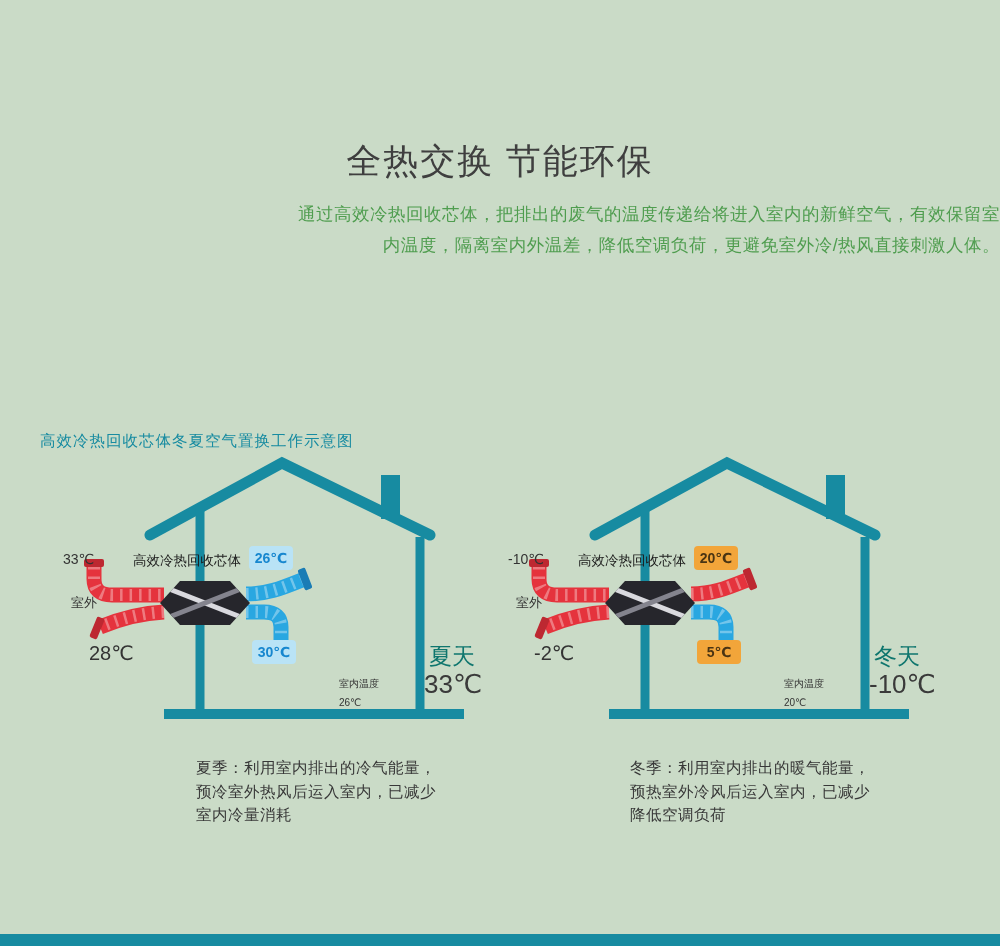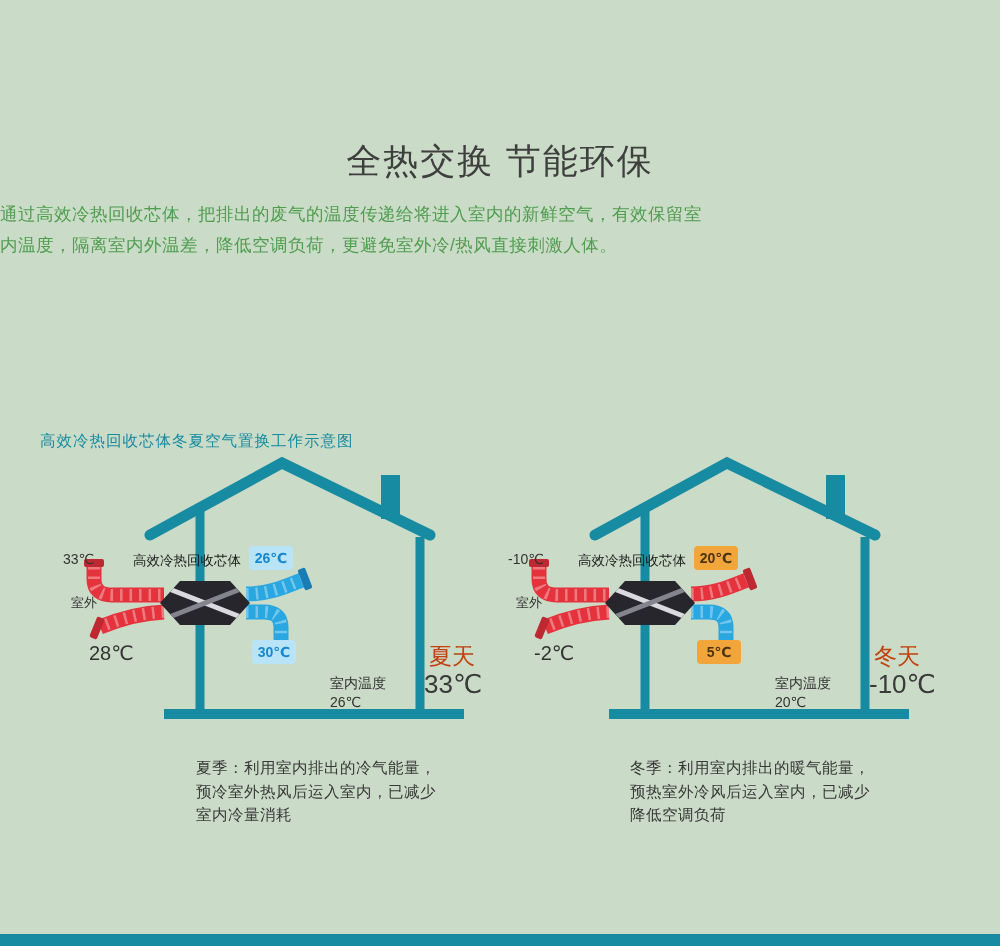--- a/index.html
+++ b/index.html
@@ -8,21 +8,21 @@
     --badge-blue-bg:#b9e3f6; --badge-blue-text:#1787cf;
     --badge-orange-bg:#f2a53a; --badge-orange-text:#4a3413;
   }
   *{box-sizing:border-box}
   html,body{margin:0;padding:0}
   body{width:1000px;height:946px;font-family:"Liberation Sans","DejaVu Sans",sans-serif;}
   .page{position:relative;width:1000px;height:946px;background:var(--bg);overflow:hidden}
 
   .title{position:absolute;top:138px;left:0;width:100%;margin:0;text-align:center;
          font-size:35px;font-weight:500;color:#3f3f3f;letter-spacing:2px}
-  .desc{position:absolute;top:199px;left:0;width:100%;text-align:left;
+  .desc{position:absolute;top:199px;left:0;width:100%;text-align:right;
         font-size:17.5px;line-height:31px;color:var(--green);letter-spacing:.5px}
   .diagram-title{position:absolute;top:431px;left:40px;width:960px;text-align:left;
         font-size:15.5px;font-weight:500;color:var(--teal);letter-spacing:1px}
 
   .house{position:absolute;top:455px;width:430px;height:270px}
   .house-svg{position:absolute;left:0;top:0;width:430px;height:270px;display:block}
   .teal-stroke{stroke:var(--teal);fill:none}
   .roof{stroke-width:11px;stroke-linecap:round}
   .wall{stroke-width:9px}
   .floor{stroke-width:10px}
@@ -47,22 +47,22 @@
   .t-out-bot{left:29px;top:186px;font-size:20px}
   .t-core{left:73px;top:97px;font-size:13.5px;font-weight:normal;color:#1c1c1c}
 
   .badge{position:absolute;width:44px;height:24px;border-radius:4px;display:flex;
          align-items:center;justify-content:center;font-size:14px;font-weight:bold}
   .b-top{left:189px;top:91px}
   .b-bot{left:192px;top:185px}
   .summer .badge{background:var(--badge-blue-bg);color:var(--badge-blue-text)}
   .winter .badge{background:var(--badge-orange-bg);color:var(--badge-orange-text)}
 
-  .indoor{position:absolute;left:270px;top:219px;font-size:14px;line-height:19px;color:#333;white-space:nowrap}
-  .season{position:absolute;left:369px;top:186px;font-size:23px;color:#c2410c;white-space:nowrap}
+  .indoor{position:absolute;left:279px;top:219px;font-size:10px;line-height:19px;color:#333;white-space:nowrap}
+  .season{position:absolute;left:369px;top:186px;font-size:23px;color:#0f766e;white-space:nowrap}
   .season-temp{position:absolute;left:364px;top:214px;font-size:26px;color:#3a3a3a;white-space:nowrap}
 
   .caption{position:absolute;top:756px;font-size:15.5px;line-height:23.5px;color:#383838;letter-spacing:.5px;white-space:nowrap}
   .bottom-bar{position:absolute;left:0;bottom:0;width:100%;height:12px;background:var(--teal)}
 </style>
 </head>
 <body>
 
 <div class="page">
 

